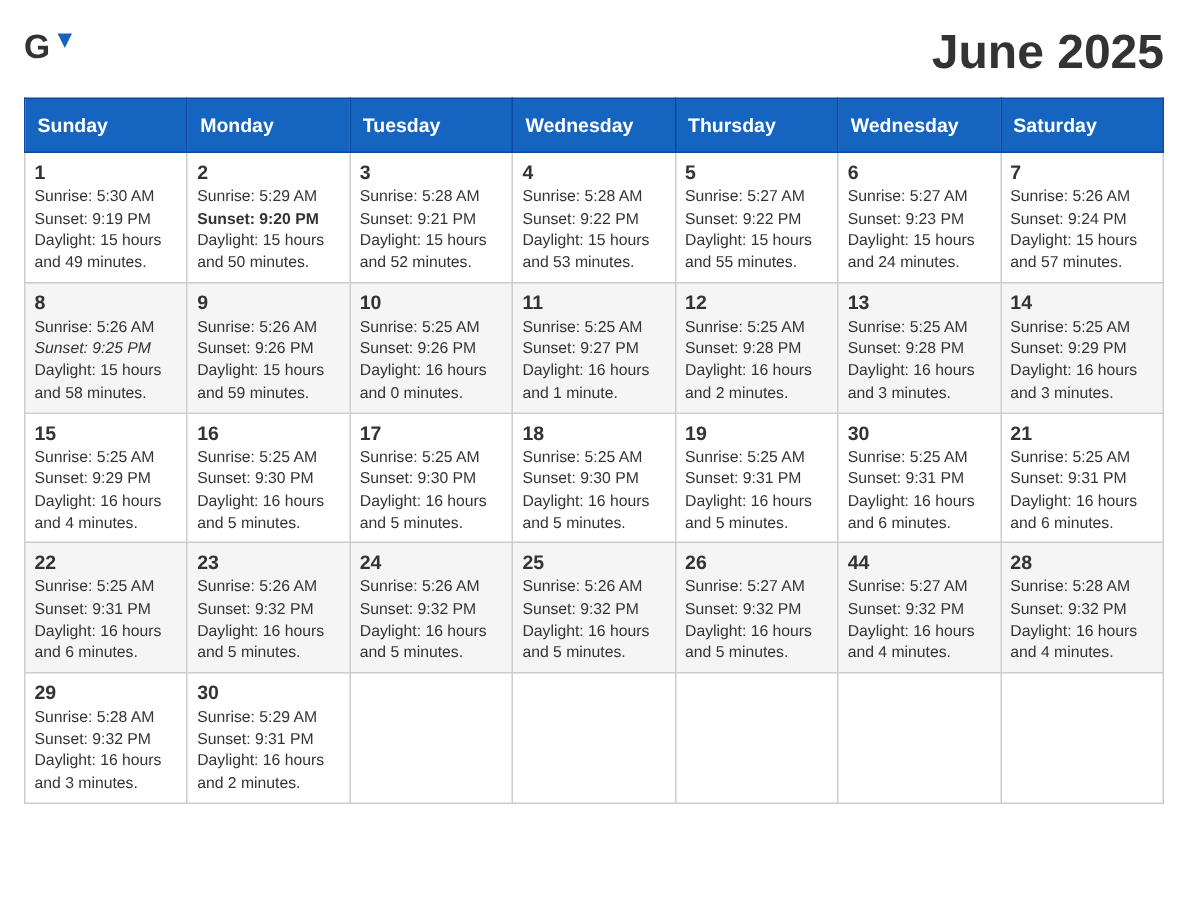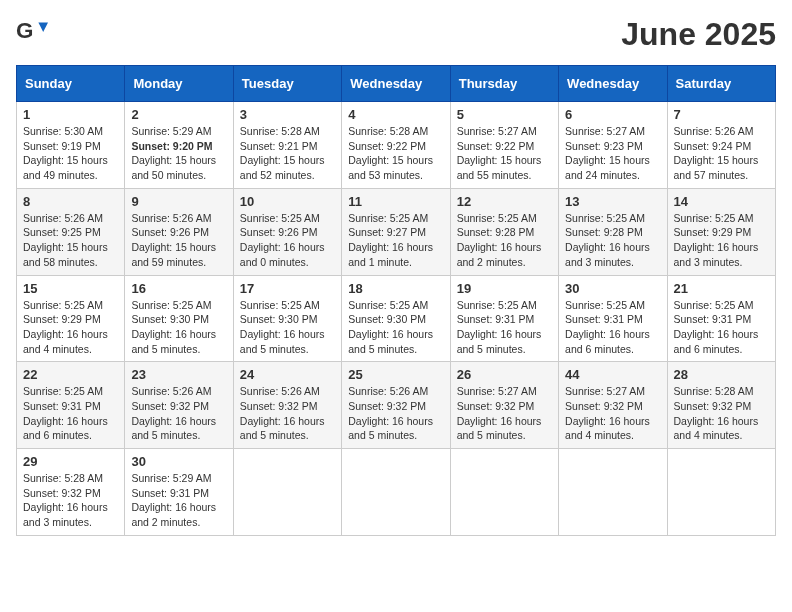--- a/index.html
+++ b/index.html
@@ -161,21 +161,21 @@
           <span style="display: block; line-height: 1.4;">Sunrise: 5:26 AM</span>
           <span style="display: block; line-height: 1.4;">Sunset: 9:24 PM</span>
           <span style="display: block; line-height: 1.4;">Daylight: 15 hours</span>
           <span style="display: block; line-height: 1.4;">and 57 minutes.</span>
         </td>
       </tr>
       <tr class="row-shaded">
         <td>
           <span class="day-number">8</span>
           <span style="display: block; line-height: 1.4;">Sunrise: 5:26 AM</span>
-          <span style="display: block; line-height: 1.4;">Sunset: 9:25 PM</span>
+          <span style="display: block; line-height: 1.4; font-style: italic;">Sunset: 9:25 PM</span>
           <span style="display: block; line-height: 1.4;">Daylight: 15 hours</span>
           <span style="display: block; line-height: 1.4;">and 58 minutes.</span>
         </td>
         <td>
           <span class="day-number">9</span>
           <span style="display: block; line-height: 1.4;">Sunrise: 5:26 AM</span>
           <span style="display: block; line-height: 1.4;">Sunset: 9:26 PM</span>
           <span style="display: block; line-height: 1.4;">Daylight: 15 hours</span>
           <span style="display: block; line-height: 1.4;">and 59 minutes.</span>
         </td>

